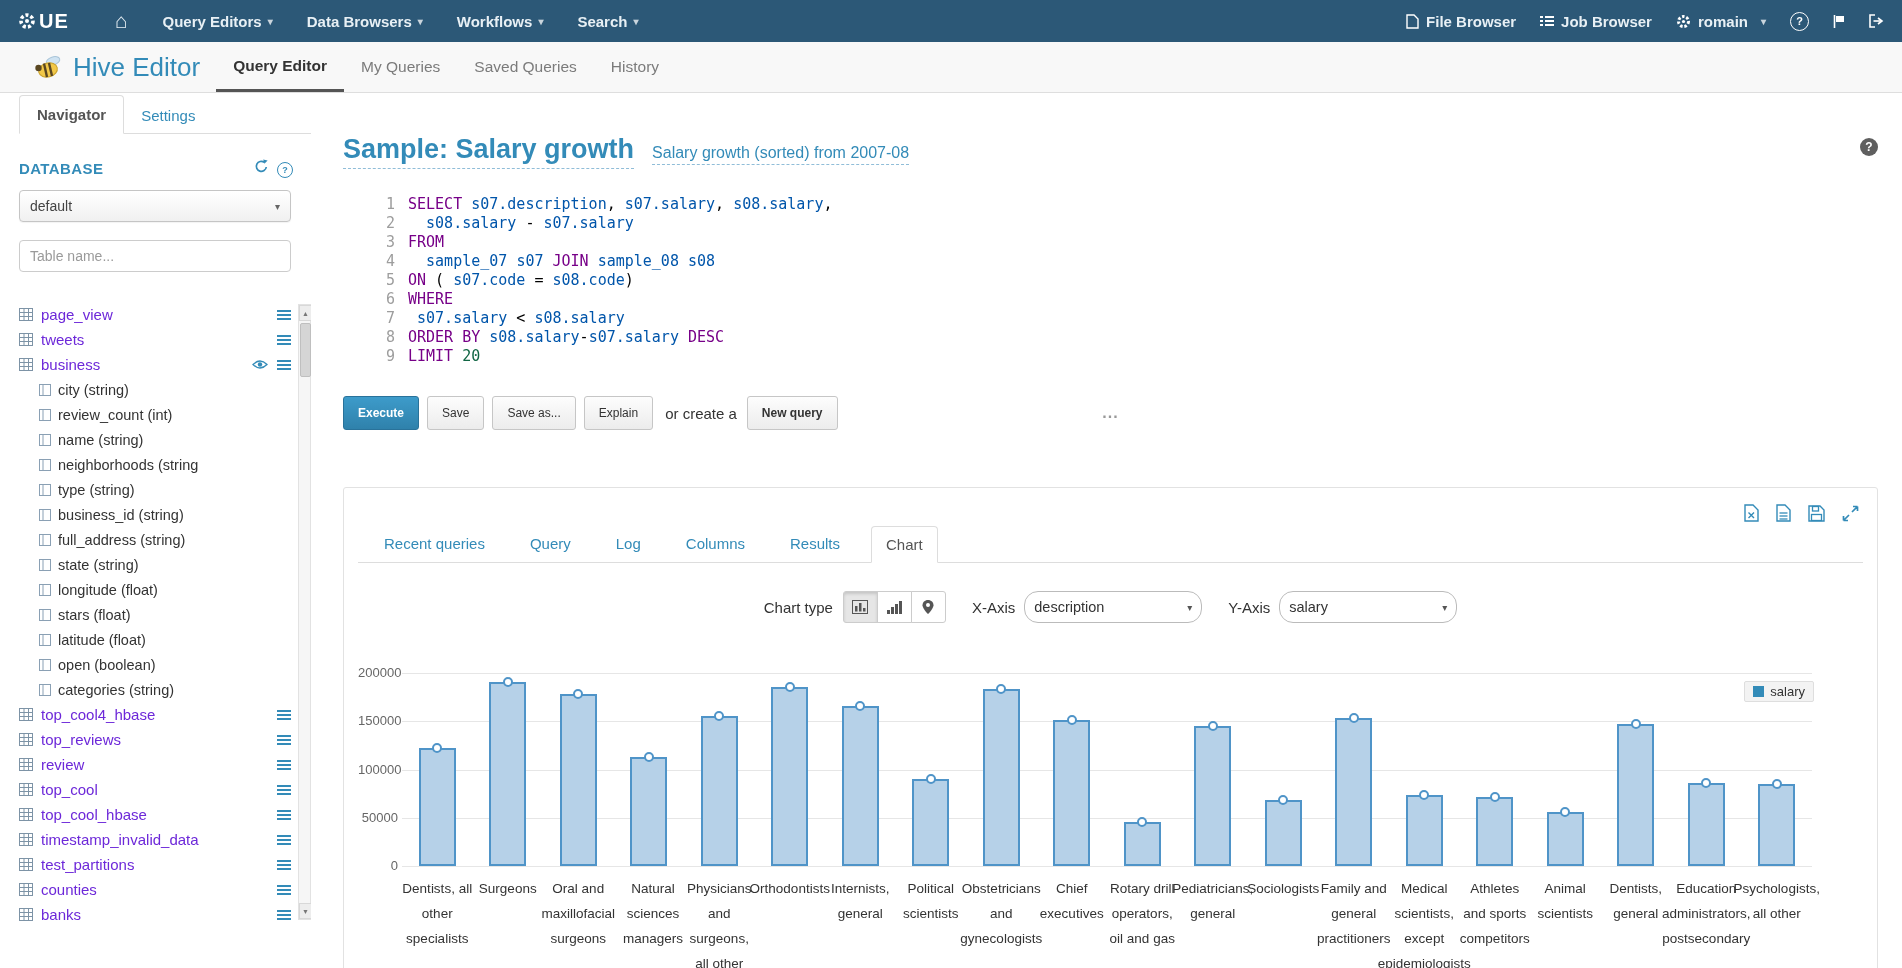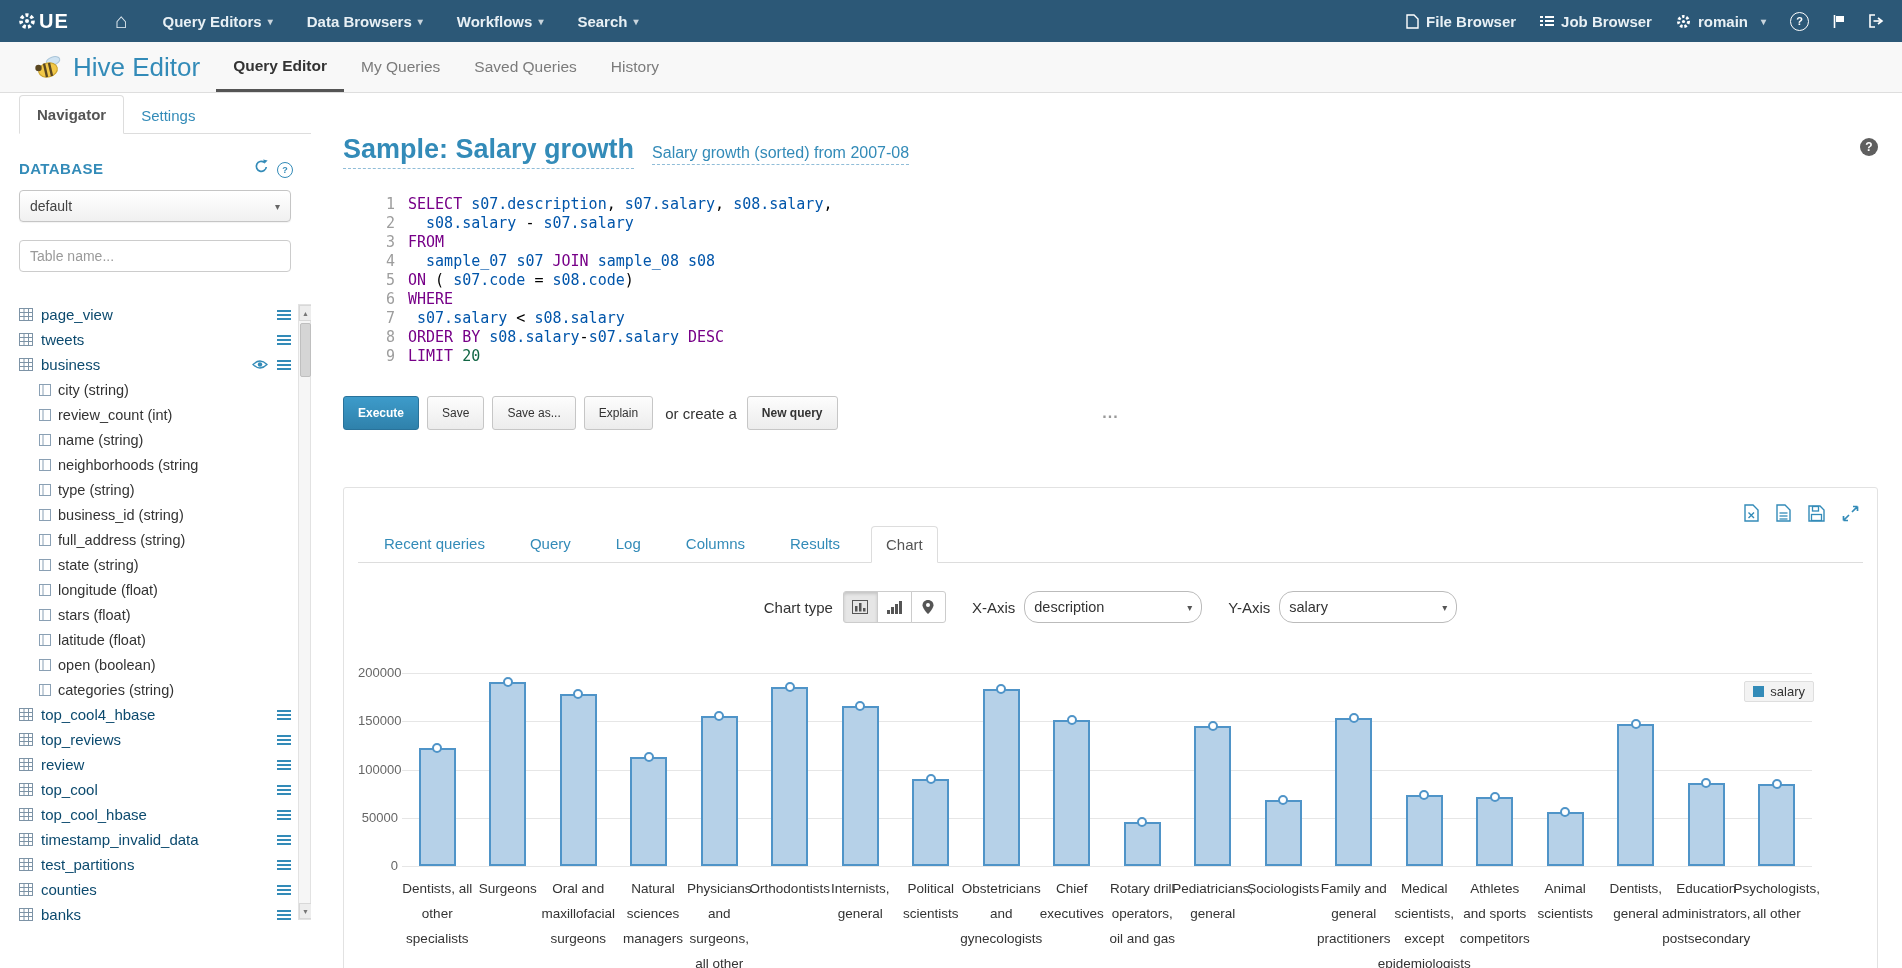--- a/index.html
+++ b/index.html
@@ -31,21 +31,21 @@
   .db-icons{margin-left:auto;display:flex;align-items:center;gap:8px;padding-right:18px;}
   .bq{display:inline-flex;align-items:center;justify-content:center;width:14px;height:14px;border:1.4px solid #338bb8;
     border-radius:50%;font-size:9px;font-weight:bold;color:#338bb8;}
   .fselect{margin-top:10px;height:32px;border:1px solid #c5c5c5;border-radius:4px;background:linear-gradient(#fff,#f0f0f0);
     display:flex;align-items:center;padding:0 10px;font-size:14px;color:#444;box-shadow:0 1px 1px rgba(0,0,0,.05);width:272px;box-sizing:border-box;}
   .fselect .fcaret{margin-left:auto;color:#666;font-size:10px;}
   .tbl-search{margin-top:18px;width:272px;height:32px;box-sizing:border-box;border:1px solid #ccc;border-radius:4px;
     padding:0 10px;font-size:14px;color:#555;font-family:"Liberation Sans",sans-serif;}
   .tbl-search::placeholder{color:#9a9a9a;}
   .tlist{position:relative;margin-top:16px;padding:14px 14px 0 0;height:640px;overflow:hidden;}
-  .trow{display:flex;align-items:center;height:25px;font-size:15px;color:#0c4a6e;cursor:pointer;}
+  .trow{display:flex;align-items:center;height:25px;font-size:15px;color:#6d28d9;cursor:pointer;}
   .trow .ticon{margin-right:8px;flex:none;}
   .rowicons{margin-left:auto;display:flex;align-items:center;gap:9px;padding-right:6px;}
   .crow{display:flex;align-items:center;height:25px;font-size:14.5px;color:#333;padding-left:20px;cursor:pointer;}
   .crow .ticon{margin-right:7px;flex:none;}
   .sb-scroll{position:absolute;right:0;top:16px;bottom:22px;width:13px;background:#f6f6f6;border:1px solid #e2e2e2;box-sizing:border-box;}
   .sb-arrow{position:absolute;left:0;width:11px;height:14px;display:flex;align-items:center;justify-content:center;
     font-size:7px;color:#777;background:#ededed;border:1px solid #d8d8d8;cursor:pointer;}
   .sb-thumb{position:absolute;left:1px;top:18px;width:9px;height:52px;background:#d5d5d5;border:1px solid #bfbfbf;border-radius:2px;cursor:grab;}
   
   .main{position:absolute;left:343px;top:92px;right:24px;bottom:0;}

